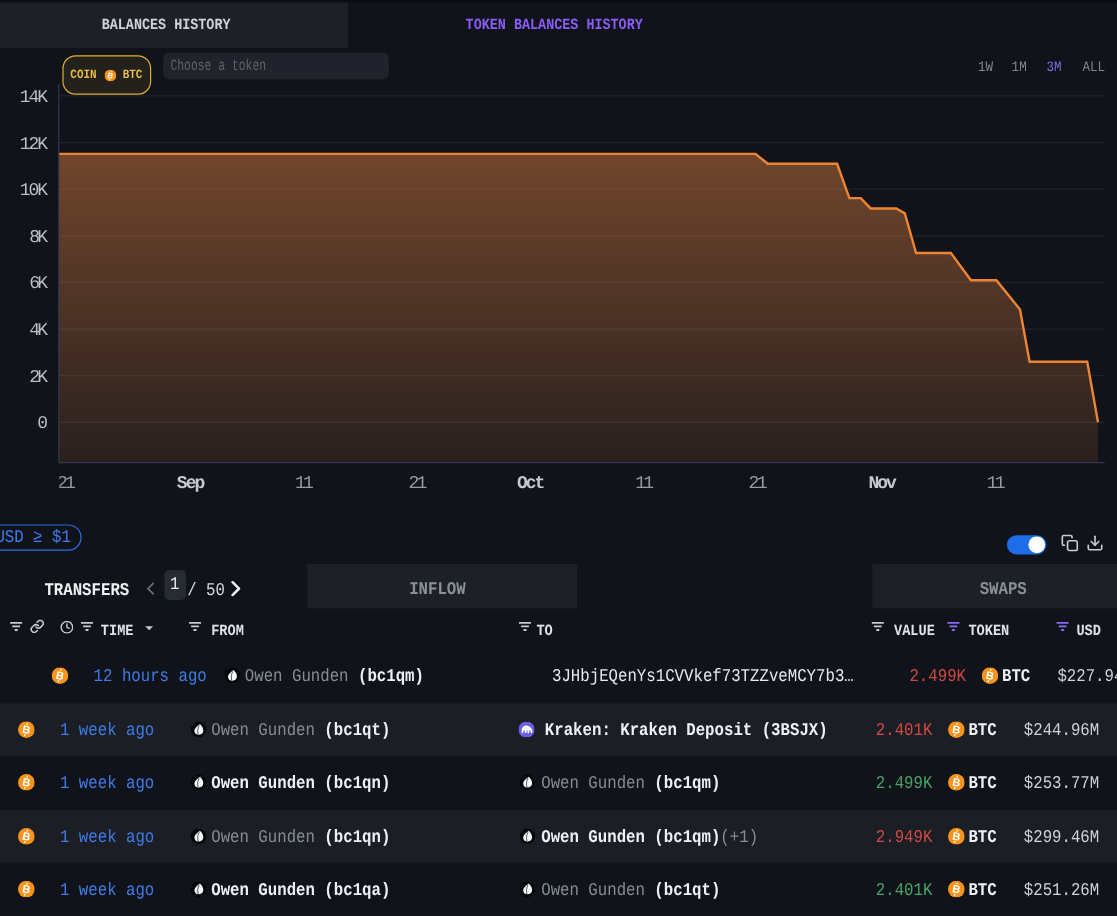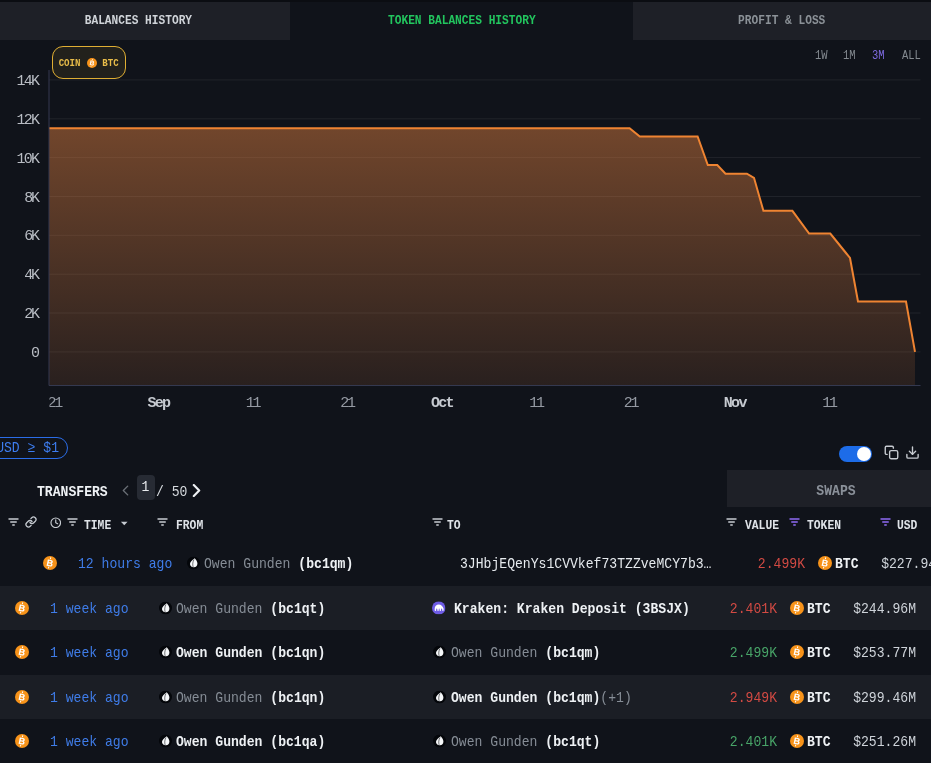--- a/index.html
+++ b/index.html
@@ -127,25 +127,22 @@
         <path d="M1.5 1 L6.5 6 L1.5 11" stroke="currentColor" stroke-width="2" fill="none" stroke-linecap="round" stroke-linejoin="round"></path>
       </symbol>
     </defs>
   </svg>
 
   <div class="abs" style="left:0;top:0;width:931px;height:1.5px;background:#0b0d12;z-index:5"></div>
   <div class="toptabs">
     <div class="tab t-in" style="width:290px;color:#d0d4d9;padding-right:14px;">
         <span>BALANCES HISTORY</span>
       </div>
-    <div class="tab" style="width:343px;color:#22c55e;">
+    <div class="tab" style="width:343px;color:#8b5cf6;">
         <span>TOKEN BALANCES HISTORY</span>
-      </div>
-    <div class="tab t-in" style="width:298px;color:#8b9197;">
-        <span>PROFIT &amp; LOSS</span>
       </div>
   </div>
 
   <svg class="abs" style="left:0;top:40px;" width="931" height="385" font-family="Liberation Mono">
     <defs>
       <linearGradient id="areagrad" gradientUnits="userSpaceOnUse" x1="0" y1="40" x2="0" y2="345.5">
         <stop offset="0" stop-color="rgb(225,128,64)" stop-opacity="0.53"></stop>
         <stop offset="1" stop-color="rgb(225,128,64)" stop-opacity="0.12"></stop>
       </linearGradient>
       <clipPath id="xlblclip">
@@ -196,20 +193,23 @@
     </g>
   </svg>
 
   <div class="pill-coin">
     <span class="c1">COIN</span>
     <svg class="ic" width="10" height="10">
         <use href="#i-btc"></use>
       </svg>
     <span class="c1">BTC</span>
   </div>
+  <div class="tokinput">
+      <span>Choose a token</span>
+    </div>
   <span class="rng" style="left:814.5px;">1W</span>
   <span class="rng" style="left:842.5px;">1M</span>
   <span class="rng" style="left:871.5px;color:#7e6be0;">3M</span>
   <span class="rng" style="left:901.5px;">ALL</span>
 
   <div class="pill-usd">
       <span>USD ≥ $1</span>
     </div>
   <div class="toggle">
       <div class="knob"></div>
@@ -226,20 +226,23 @@
     <svg class="abs ic" style="left:122px;top:15px;color:#6b7077" width="7" height="11">
         <use href="#i-chevl"></use>
       </svg>
     <div class="pgbox">
         <span style="display:inline-block;transform:scaleX(0.873);">1</span>
       </div>
     <span class="abs" style="left:156px;top:14px;font-size:15px;color:#d6dade;display:inline-block;transform:scaleX(0.873);transform-origin:0 0;">/ 50</span>
     <svg class="abs ic" style="left:192px;top:14px;color:#eef1f4" width="9" height="13">
         <use href="#i-chevr"></use>
       </svg>
+    <div class="seg-i" style="left:255.5px;width:225px;">
+        <span>INFLOW</span>
+      </div>
     <div class="seg-i" style="left:727px;width:225.5px;">
         <span>SWAPS</span>
       </div>
   </div>
 
   <div class="thead">
     <svg class="abs ic" style="left:8px;top:11.5px;color:#c6cbd1" width="11" height="9">
         <use href="#i-filter"></use>
       </svg>
     <svg class="abs ic" style="left:25px;top:9.5px;color:#c6cbd1" width="12" height="12">

